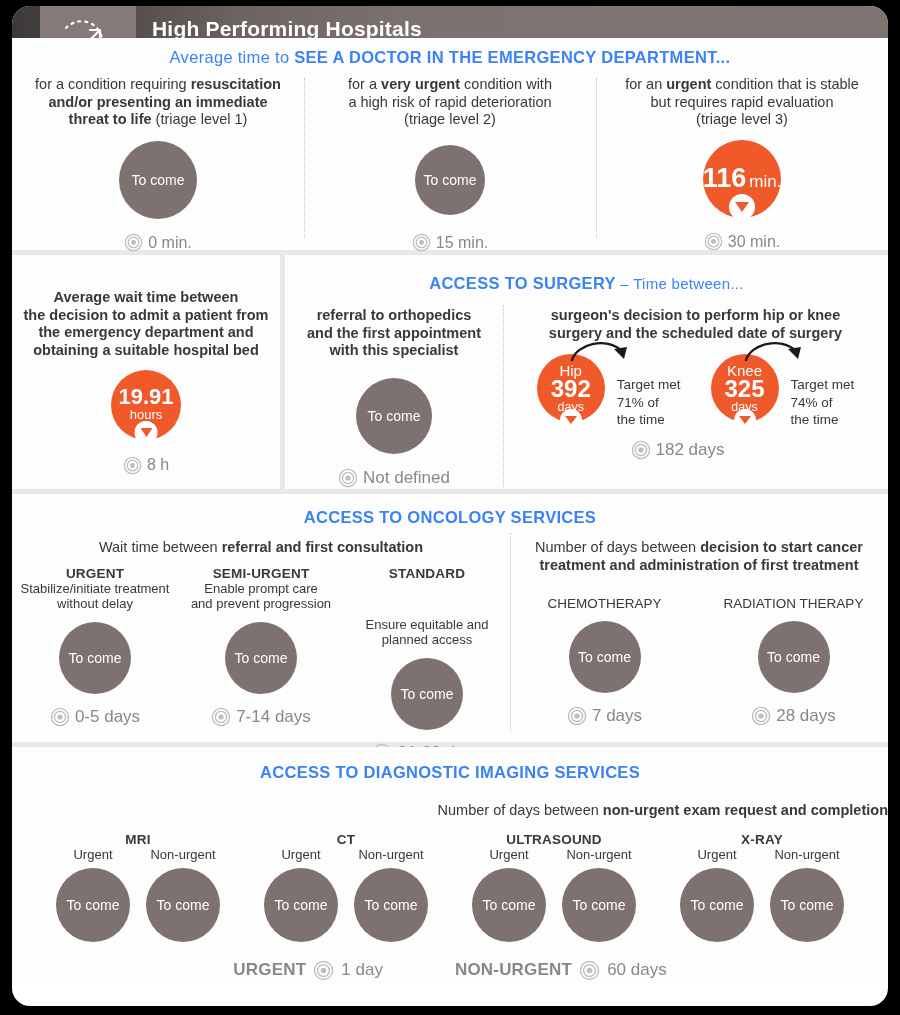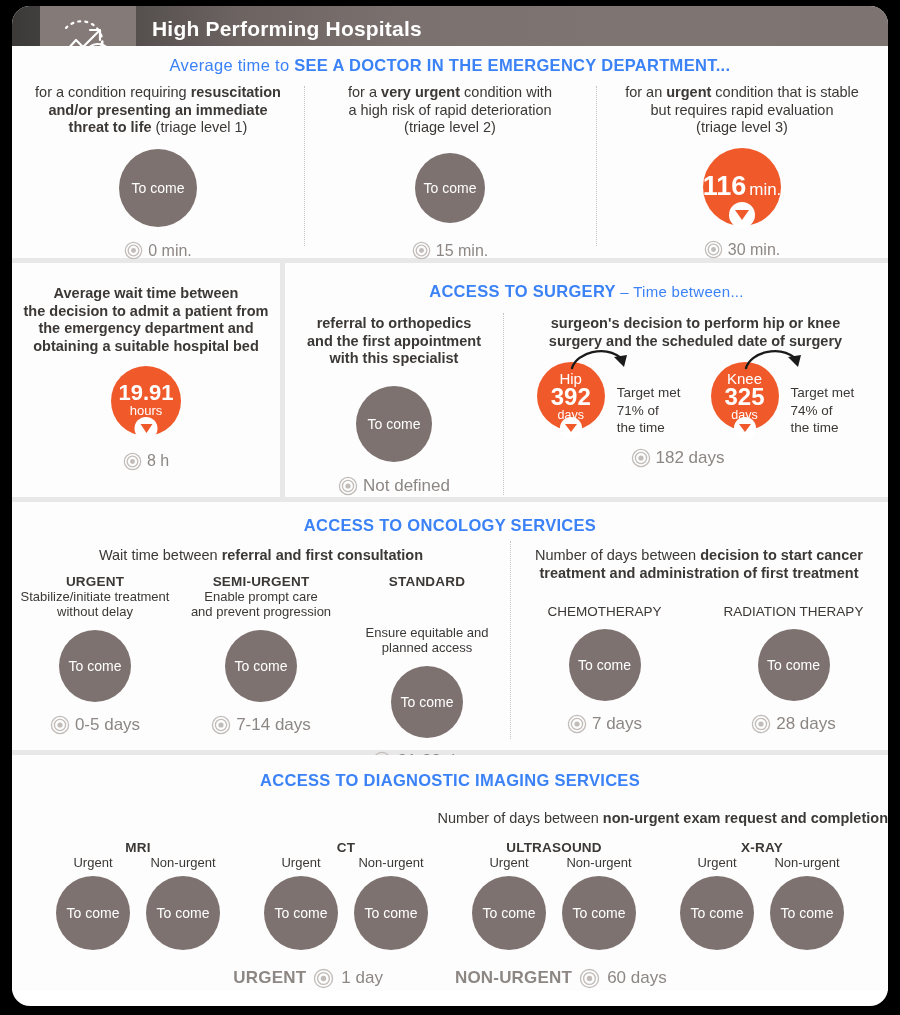--- a/index.html
+++ b/index.html
@@ -14,21 +14,21 @@
     left: 12px; top: 6px;
     width: 876px; height: 1000px;
     background: #ffffff;
     border-radius: 18px;
     overflow: hidden;
   }
 
   
   #header {
     position: relative;
-    height: 40px;
+    height: 32px;
     background: linear-gradient(to right, #3c3a39 0%, #4a4644 9%, #6d6462 26%, #7b716f 45%, #7e7472 70%, #7d7371 100%);
     border-radius: 16px 16px 0 0;
   }
   #logo-badge {
     position: absolute;
     left: 28px; top: -6px;
     width: 96px; height: 104px;
     background: #847a77;
     border-radius: 0 0 48px 48px;
   }
@@ -227,21 +227,21 @@
           <span>30 min.</span>
         </div>
       </div>
     </div>
   </div>
 
   <div class="gap"></div>
 
   <div class="row" style="height:234px;">
 
-    <div class="panel center" style="width:268px;padding-top:22px;">
+    <div class="panel center" style="width:268px;padding-top:34px;">
       <div class="lead" style="font-weight:bold;">
         <span>Average wait time between</span><br>
         <span>the decision to admit a patient from</span><br>
         <span>the emergency department and</span><br>
         <span>obtaining a suitable hospital bed</span>
       </div>
       <div class="bubble orange" style="width:70px;height:70px;margin-top:10px;text-align:center;">
         <span class="big" style="font-size:22px;">19.91</span>
         <span class="unit" style="font-size:13px;">hours</span>
         <div class="arrow-badge" style="bottom:-4px;width:23px;height:23px;">

